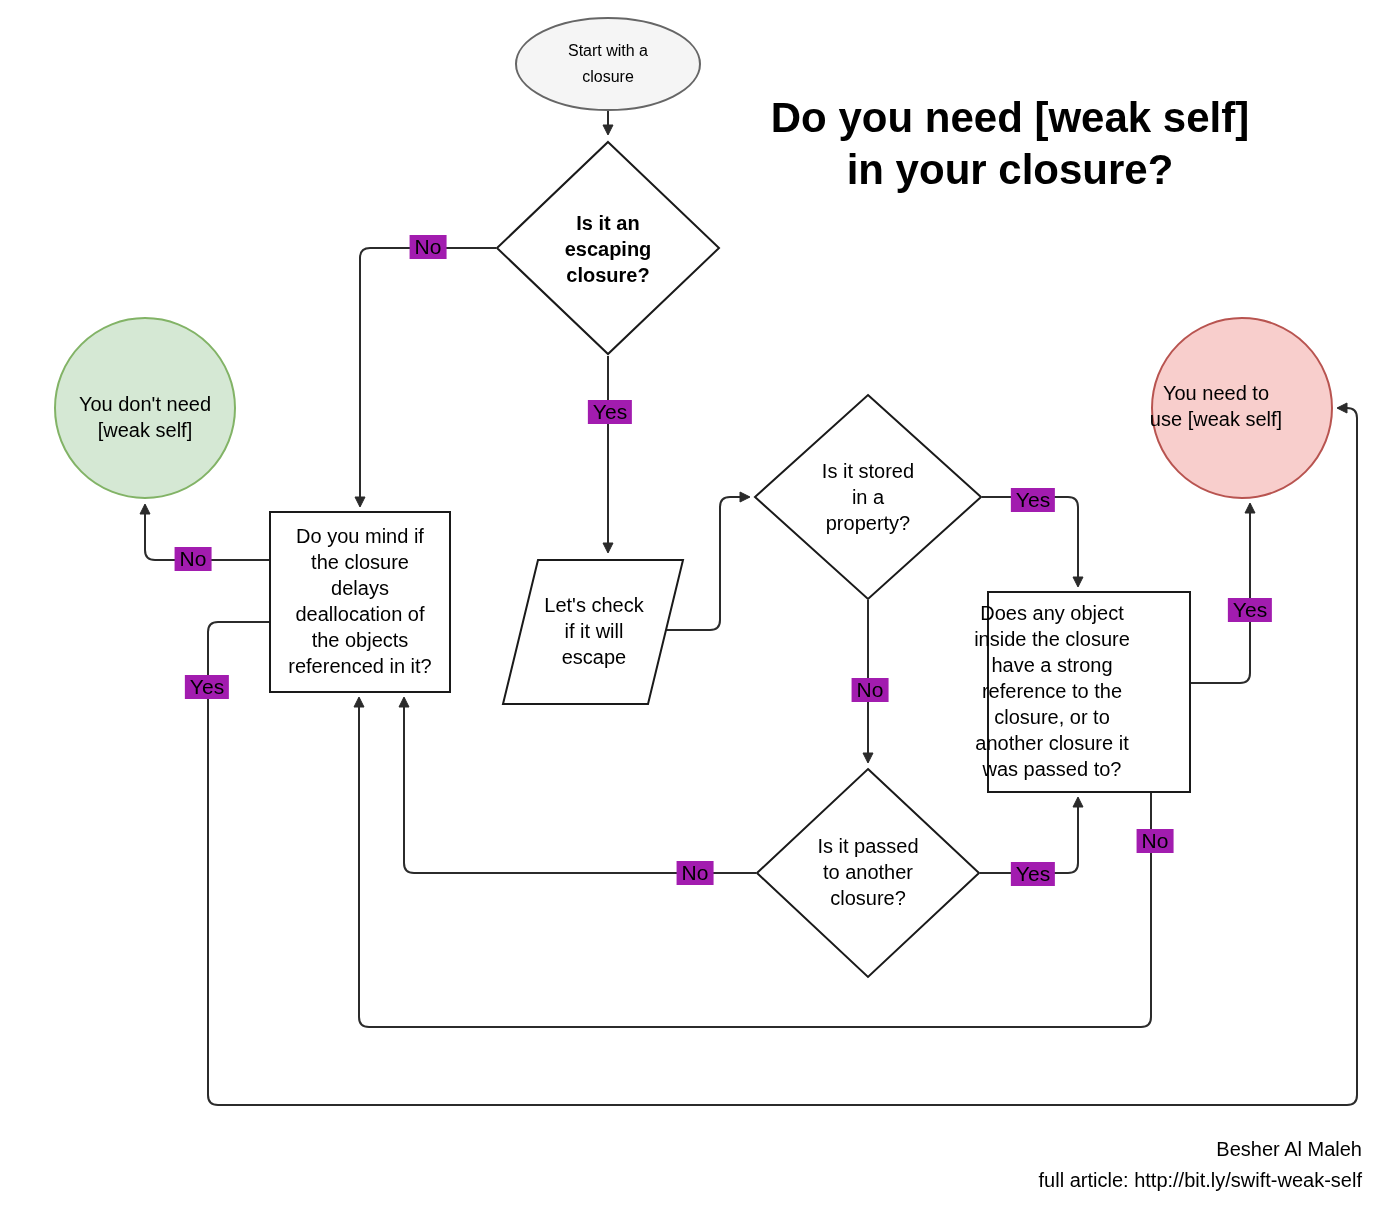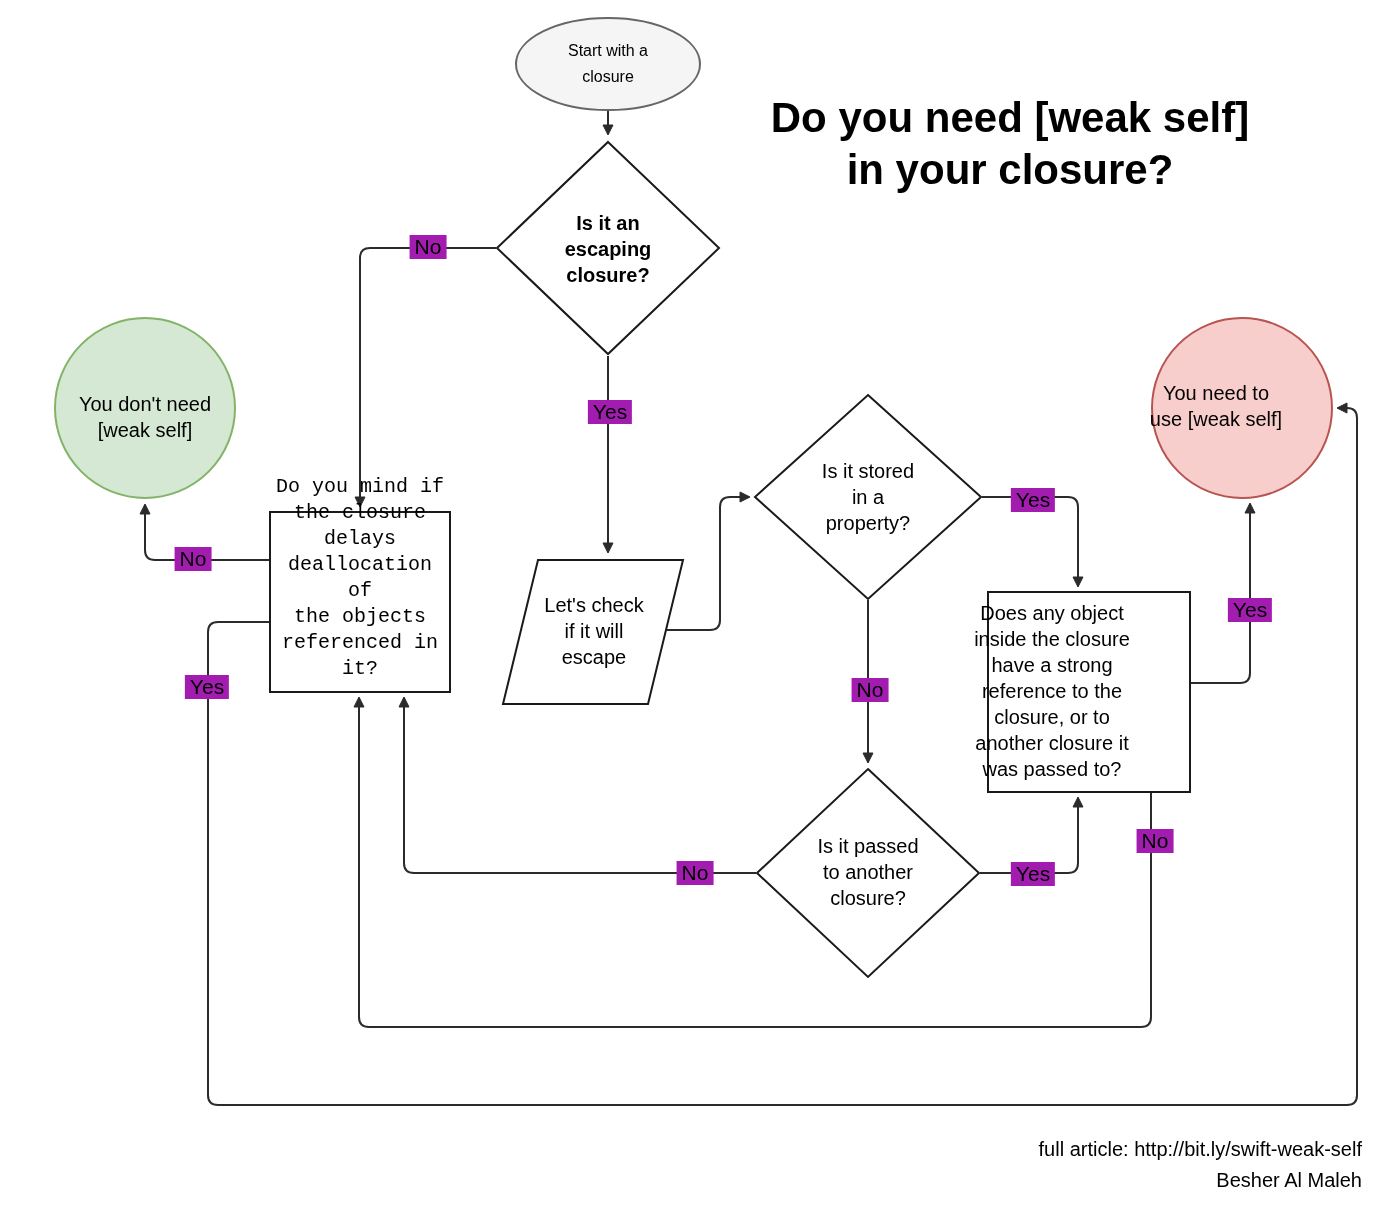--- a/index.html
+++ b/index.html
@@ -120,34 +120,34 @@
     <rect class="shape" x="270" y="512" width="180" height="180"></rect>
     <polygon class="shape" points="538,560 683,560 648,704 503,704"></polygon>
     <polygon class="shape" points="868,395 981,497 868,599 755,497"></polygon>
     <rect class="shape" x="988" y="592" width="202" height="200"></rect>
     <polygon class="shape" points="868,769 979,873 868,977 757,873"></polygon>
   </svg>
 
   <div class="title">Do you need [weak self]
 in your closure?</div>
   <div class="footer">
+    <div>Besher Al Maleh</div>
     <div>full article: http://bit.ly/swift-weak-self</div>
-    <div>Besher Al Maleh</div>
   </div>
 
   <div class="node-label" style="left:608px; top:64px; width:150px; font-size:16px;">Start with a
 closure</div>
   <div class="node-label" style="left:608px; top:249px; width:160px;font-weight:bold;">Is it an
 escaping
 closure?</div>
   <div class="node-label" style="left:145px; top:405px; width:170px;margin-top:12px;">You don't need
 [weak self]</div>
   <div class="node-label" style="left:1216px; top:406px; width:170px;">You need to
 use [weak self]</div>
-  <div class="node-label" style="left:360px; top:578px; width:176px;font-family:Liberation Mono, monospace;">Do you mind if
+  <div class="node-label" style="left:360px; top:601px; width:176px;">Do you mind if
 the closure
 delays
 deallocation of
 the objects
 referenced in it?</div>
   <div class="node-label" style="left:594px; top:631px; width:140px;">Let's check
 if it will
 escape</div>
   <div class="node-label" style="left:868px; top:497px; width:150px;">Is it stored
 in a

